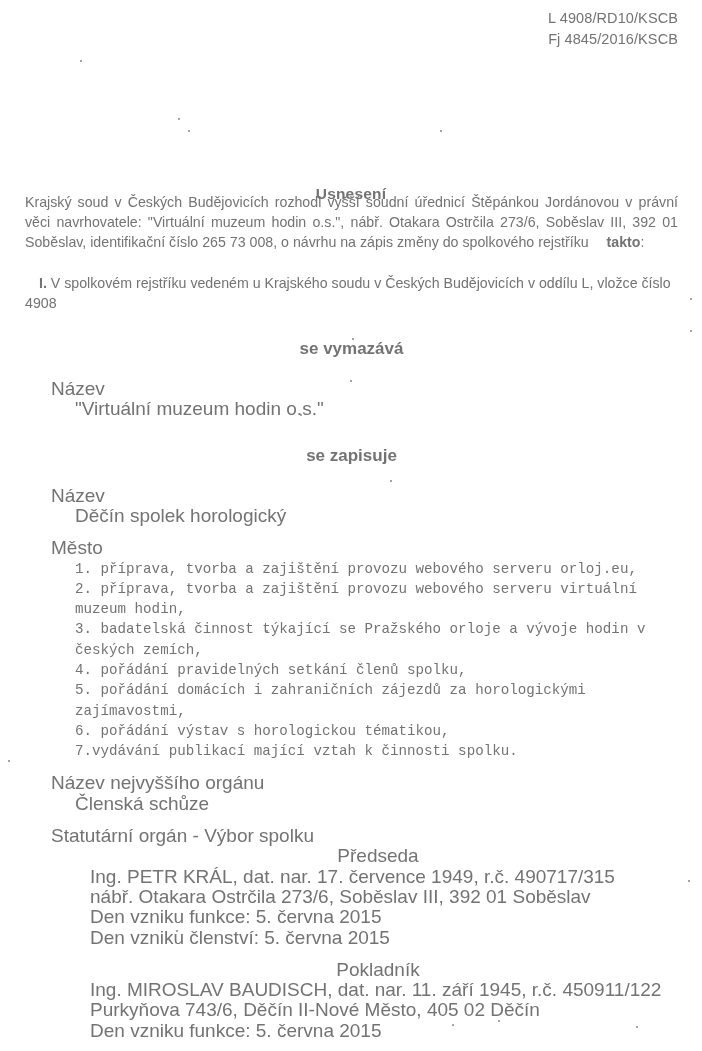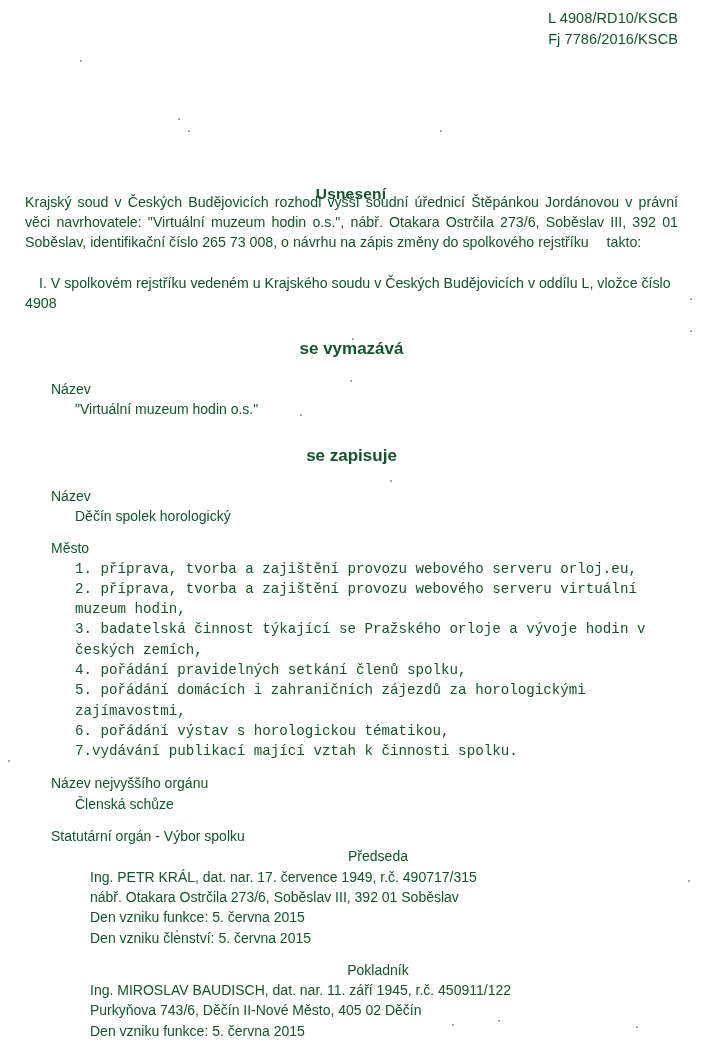--- a/index.html
+++ b/index.html
@@ -8,21 +8,21 @@
     padding: 0;
     background: #ffffff;
   }
   .page {
     position: relative;
     width: 702px;
     height: 1051px;
     background: #ffffff;
     overflow: hidden;
     font-family: "Liberation Sans", sans-serif;
-    color: #14532d;
+    color: #737373;
     -webkit-font-smoothing: none;
   }
 
   
   .doc-ref {
     position: absolute;
     top: 8px;
     right: 24px;
     text-align: right;
     font-size: 14.5px;
@@ -81,33 +81,33 @@
     text-align: center;
   }
 
   
   .lv1 { margin-left: 26px; }   
   .lv2 { margin-left: 50px; }   
   .lv3 { margin-left: 53px; text-align: center; }   
   .lv4 { margin-left: 65px; }   
 
   .line {
-    font-size: 14px;
+    font-size: 19px;
     line-height: 20.3px;
     white-space: nowrap;
   }
 
   .list-item {
     font-size: 14.2px;
     line-height: 20.3px;
     max-width: 575px;
     font-family: Liberation Mono, monospace;
   }
 
-  b, .bold { font-weight: normal; padding-left: 14px; }
+  b, .bold { font-weight: bold; padding-left: 14px; }
 
   
   .speck {
     position: absolute;
     background: #3a3a3a;
     width: 1.5px;
     height: 1.5px;
     border-radius: 50%;
     opacity: 0.55;
   }
@@ -131,21 +131,21 @@
   <div class="speck" style="left:688px; top:880px;"></div>
   <div class="speck" style="left:452px; top:1024px;"></div>
   <div class="speck" style="left:498px; top:1020px;"></div>
   <div class="speck" style="left:636px; top:1026px;"></div>
   <div class="speck" style="left:80px; top:60px;"></div>
   <div class="speck" style="left:440px; top:130px;"></div>
   <div class="speck" style="left:266px; top:630px;"></div>
 
   <div class="doc-ref">
     <div>L 4908/RD10/KSCB</div>
-    <div>Fj 7786/2016/KSCB</div>
+    <div>Fj 4845/2016/KSCB</div>
   </div>
 
   <div class="doc-title">Usnesení</div>
 
   <div class="body-flow">
 
     <p class="para"><span>Krajský soud v Českých Budějovicích rozhodl vyšší soudní úřednicí Štěpánkou Jordánovou v právní věci navrhovatele: "Virtuální muzeum hodin o.s.", nábř. Otakara Ostrčila 273/6, Soběslav III, 392 01 Soběslav, identifikační číslo 265 73 008, o návrhu na zápis změny do spolkového rejstříku </span><b>takto</b><span>:</span></p>
 
     <div class="spacer-md"></div>
 

